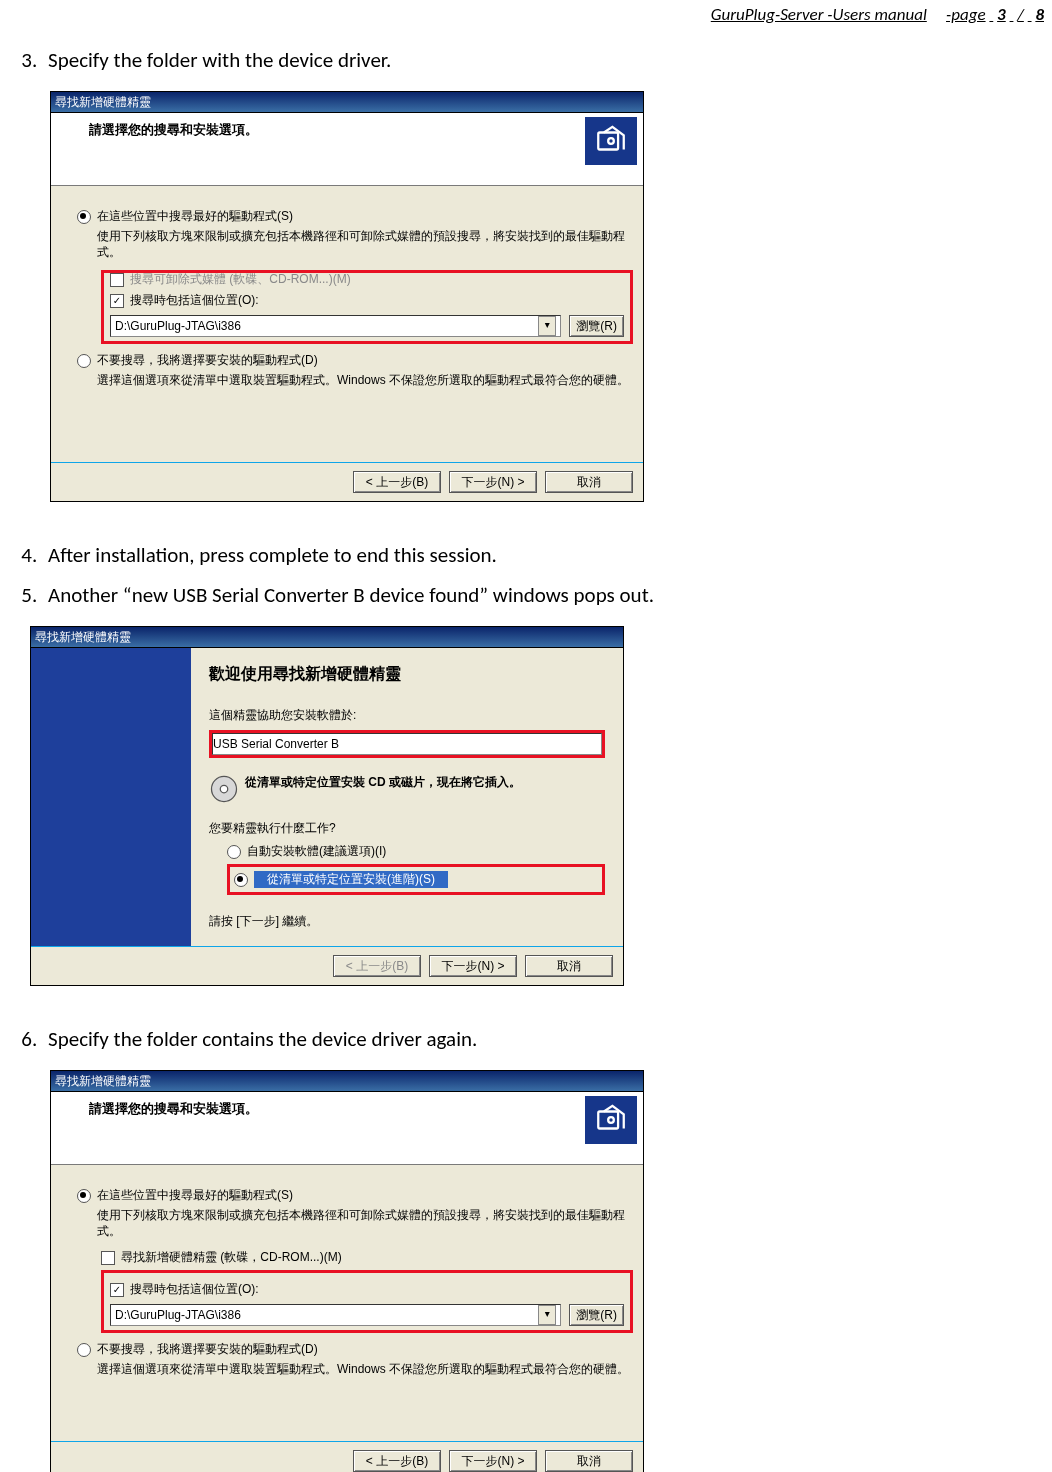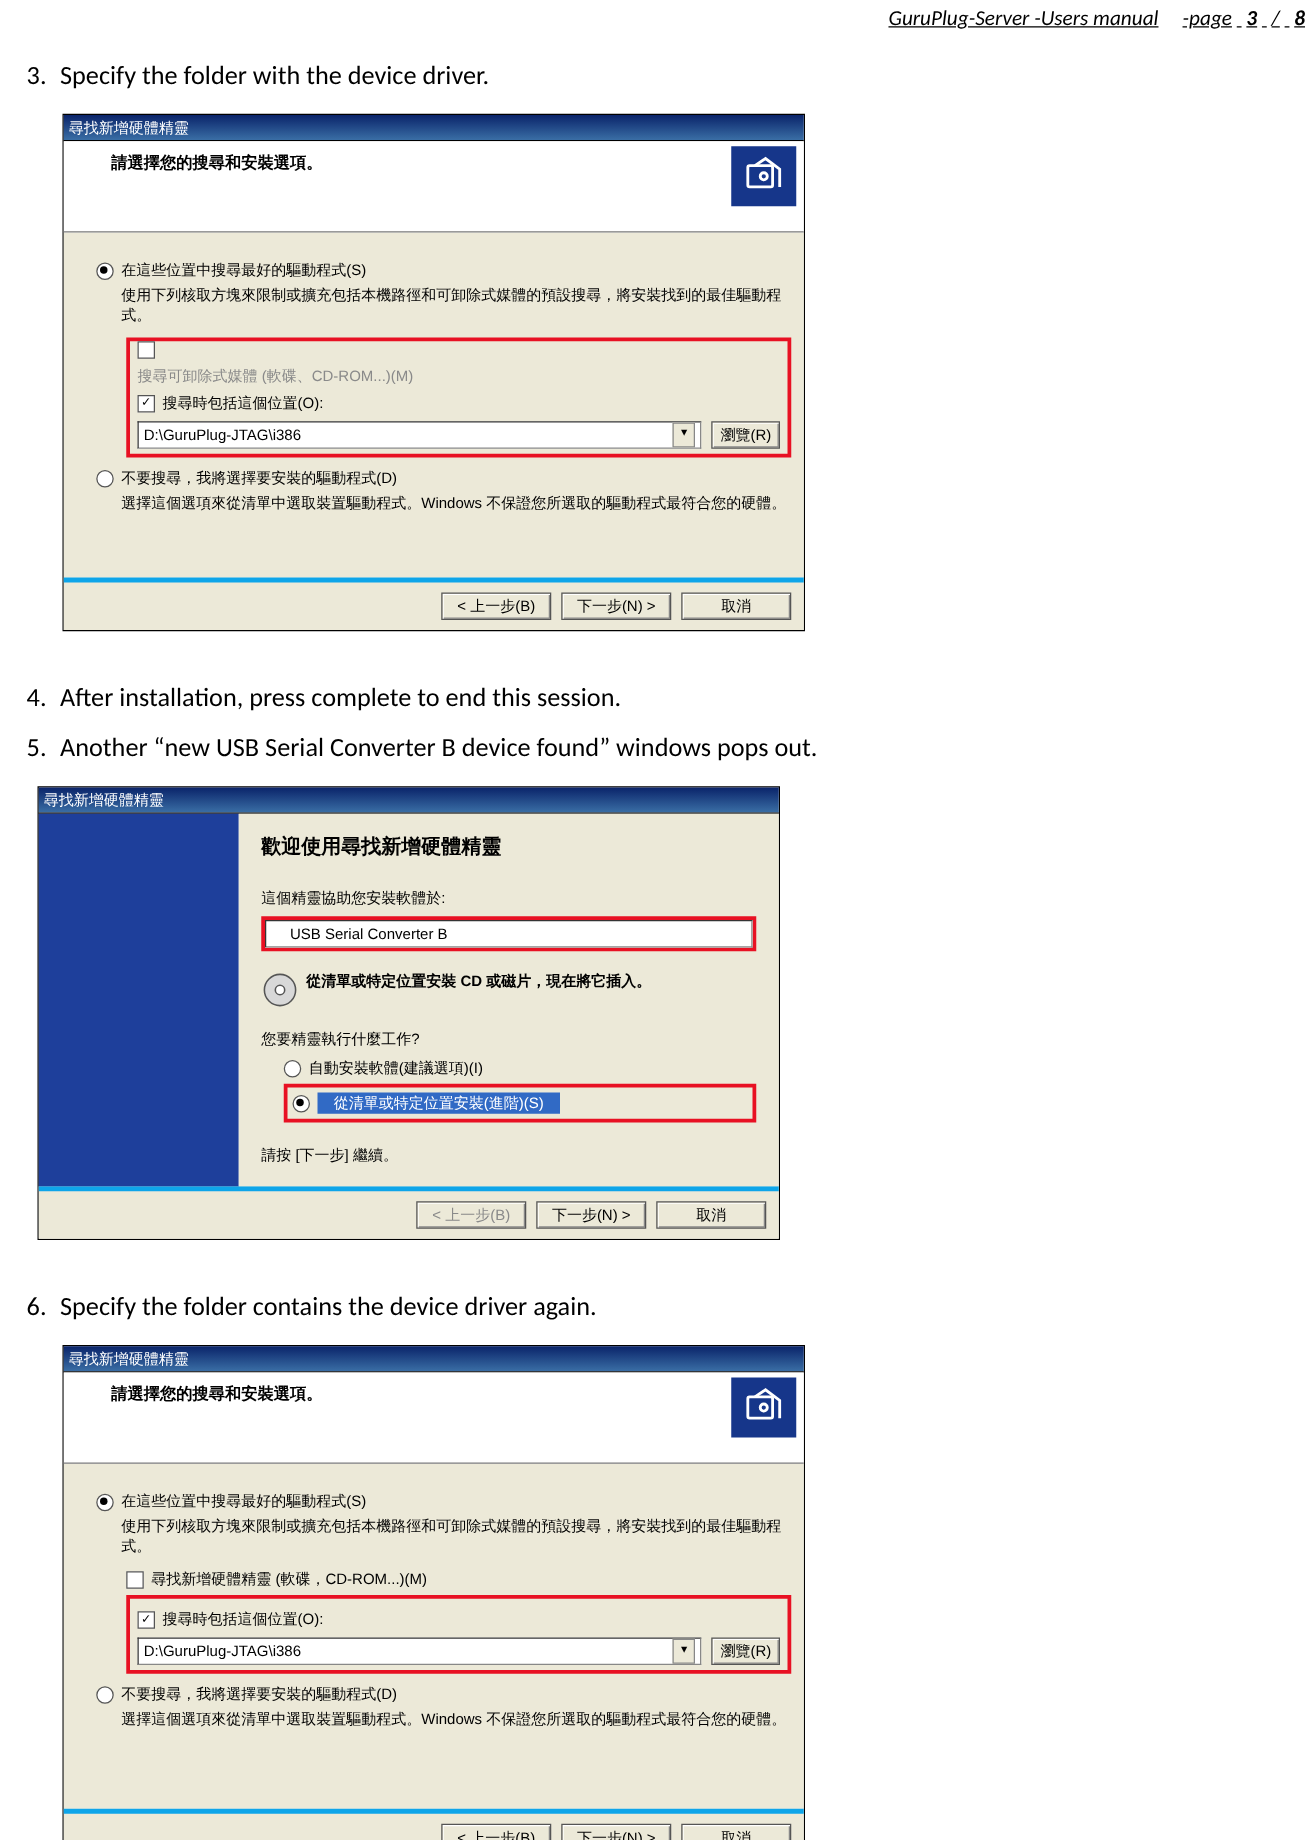--- a/index.html
+++ b/index.html
@@ -118,21 +118,21 @@
     min-width: 88px;
     font-family: "PMingLiU","MingLiU",Arial,sans-serif;
     font-size: 12px;
     text-align: center;
     padding: 2px 6px;
     box-shadow: inset 1px 1px 0 #fff, inset -1px -1px 0 #888;
   }
   .winbtn.small { min-width: 0; }
   .btnrow {
     background: #ece9d8;
-    border-top: 4px solid #0ea5e9;
+    border-top: 1px solid #0ea5e9;
     padding: 8px 10px;
     display: flex;
     justify-content: flex-end;
     gap: 8px;
   }
   
   .welcome-body {
     display: flex;
     min-height: 270px;
   }
@@ -143,29 +143,29 @@
   .welcome-right {
     flex: 1;
     background: #ece9d8;
     padding: 16px 18px;
     font-size: 12px;
   }
   .welcome-title { font-weight: 700; font-size: 16px; margin-bottom: 22px; }
   .field-box {
     border: 1px inset #888;
     background: #fff;
-    padding: 3px 19px;
+    padding: 3px 0;
     font-family: Tahoma, Arial, sans-serif;
     font-size: 12px;
     margin: 4px 0;
   }
   .cd-icon {
     width: 30px; height: 30px; display:inline-block; vertical-align: middle; margin-right: 6px;
   }
-  .disabled { color: #8a8a8a; flex-direction: column; }
+  .disabled { color: #8a8a8a; }
 </style>
 </head>
 <body>
 
 <div class="page">
 
   <div class="header">
     <span class="u">GuruPlug-Server  -Users  manual</span>
     <span>&nbsp;&nbsp;&nbsp;</span>
     <span class="u">-page</span>

